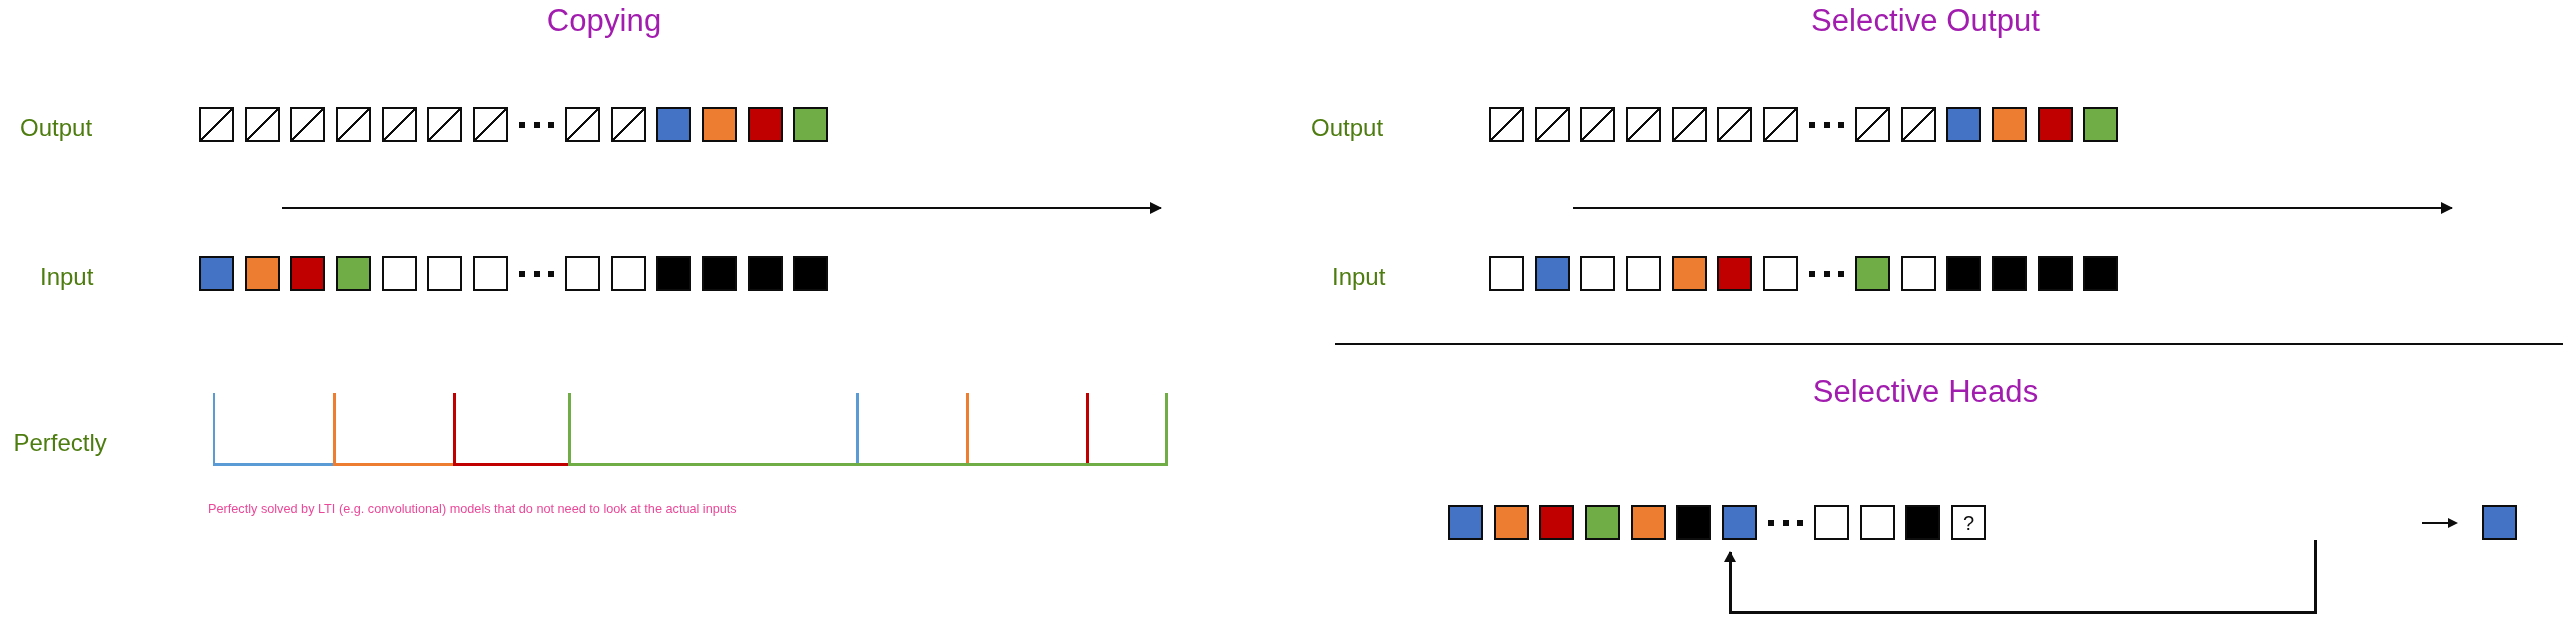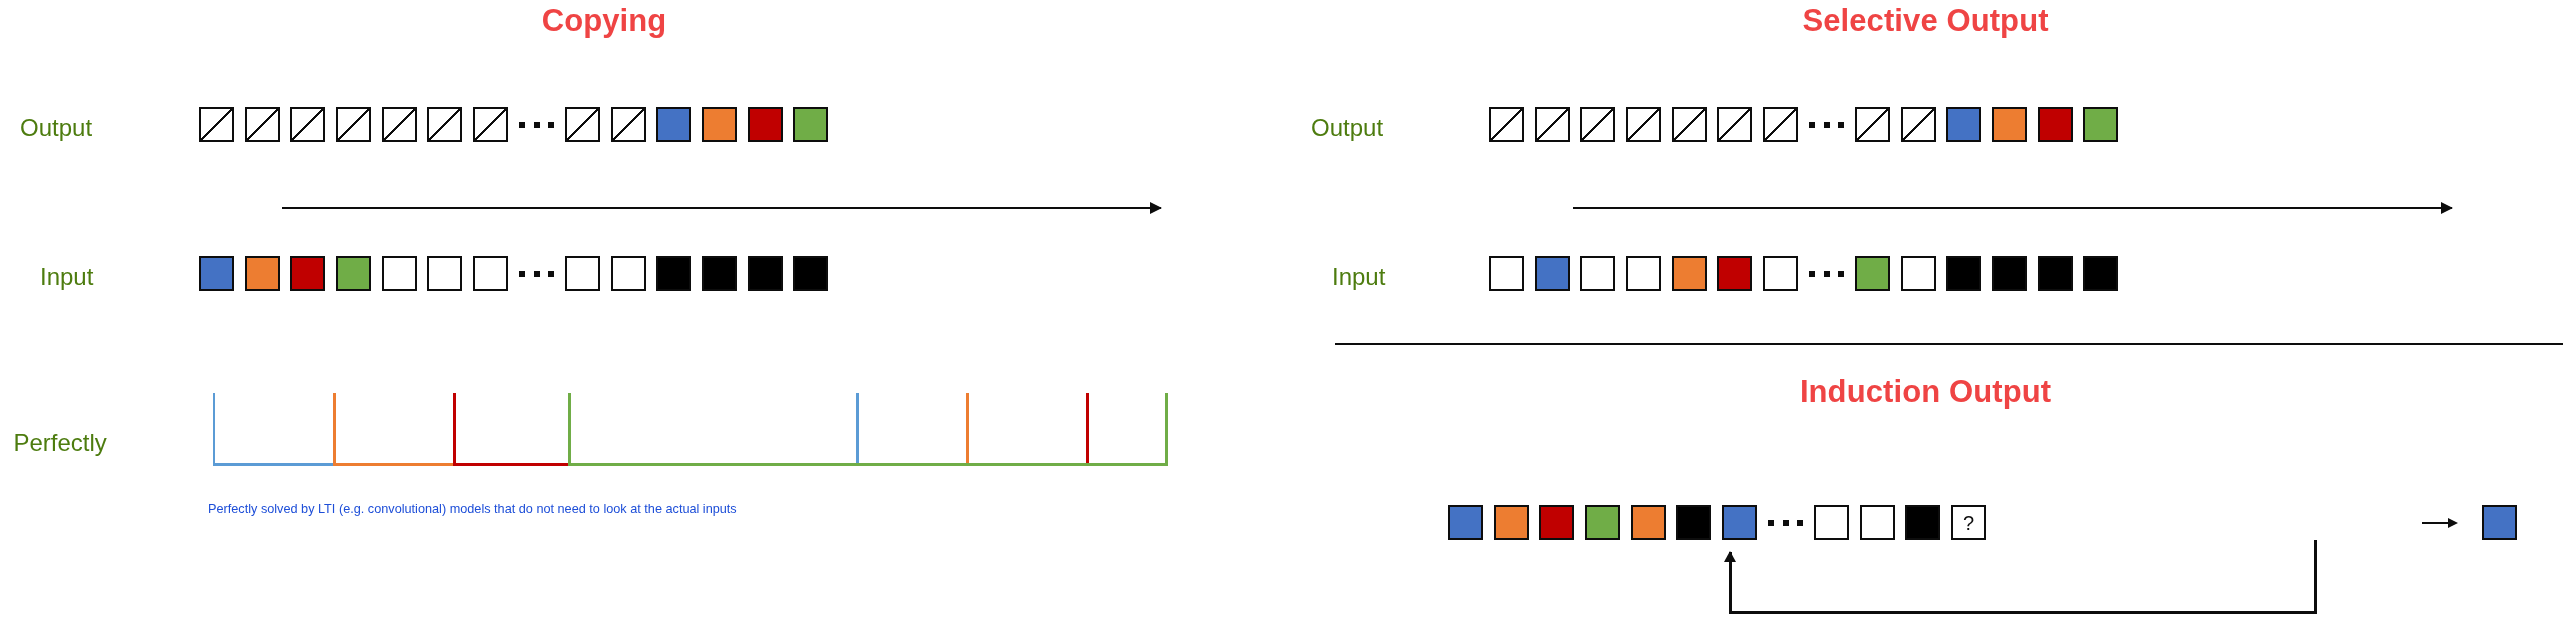--- a/index.html
+++ b/index.html
@@ -18,22 +18,22 @@
   }
 
   
   .stage { position: absolute; inset: 0; }
 
   .panel { position: absolute; }
 
   .panel-title {
     position: absolute;
     font-size: 31px;
-    font-weight: bold;
-    color: #ef4444;
+    font-weight: normal;
+    color: #a21caf;
     letter-spacing: 0.1px;
     white-space: nowrap;
     text-align: center;
     font-family: "Liberation Sans", sans-serif;
   }
 
   .row-label {
     position: absolute;
     font-size: 24px;
     color: #4d7c0f;
@@ -162,21 +162,21 @@
   }
   .spike-plot .spike {
     position: absolute;
     bottom: 0;
     width: 2.7px;
   }
 
   .caption {
     position: absolute;
     font-size: 12.7px;
-    color: #1d4ed8;
+    color: #ec4899;
     white-space: nowrap;
     font-family: "Liberation Sans", sans-serif;
   }
 
   
   .lookback { position: absolute; }
   .lookback .seg-v-right,
   .lookback .seg-v-left,
   .lookback .seg-h {
     position: absolute;
@@ -327,21 +327,21 @@
       <div class="cell filled-black"></div>
       <div class="cell filled-black"></div>
       <div class="cell filled-black"></div>
     </div>
 
     <div class="divider" style="left:1335px; top:343px; width:1228px;"></div>
   </div>
 
   <div class="panel">
 
-    <div class="panel-title" style="left:1288px; top:374px; width:1275px;">Induction Output</div>
+    <div class="panel-title" style="left:1288px; top:374px; width:1275px;">Selective Heads</div>
 
     <div class="strip" style="left:1448px; top:505px;">
       <div class="cell filled-blue"></div>
       <div class="cell filled-orange"></div>
       <div class="cell filled-red"></div>
       <div class="cell filled-green"></div>
       <div class="cell filled-orange"></div>
       <div class="cell filled-black"></div>
       <div class="cell filled-blue"></div>
       <div class="ellipsis">

